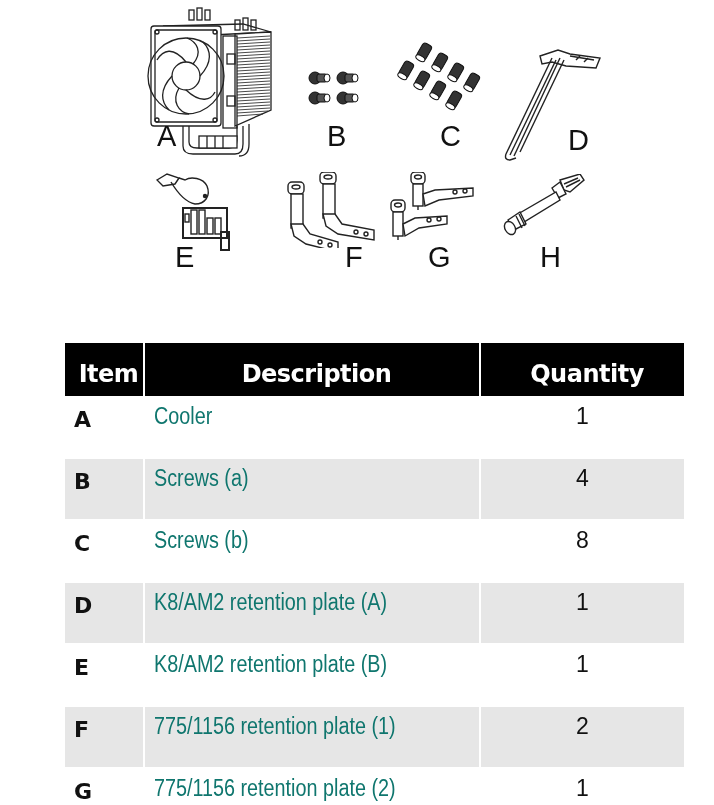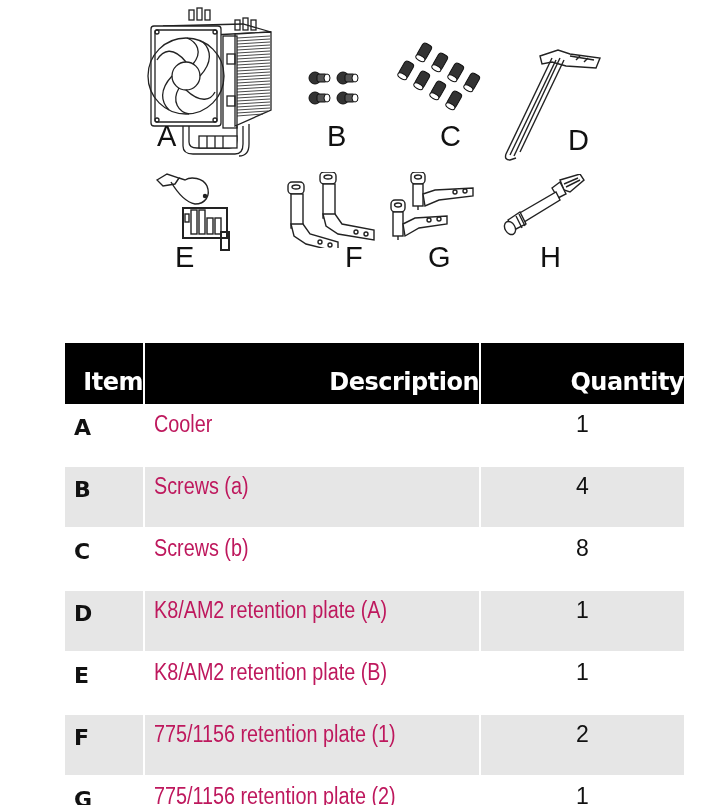--- a/index.html
+++ b/index.html
@@ -1,26 +1,26 @@
 <!DOCTYPE html>
 <html><head>
 <meta charset="utf-8">
 <style>
   html, body { margin:0; padding:0; background:#ffffff; }
   body { width:714px; height:805px; position:relative; overflow:hidden; font-family:"Liberation Sans", sans-serif; }
   .illus { position:absolute; left:0; top:0; width:714px; height:290px; }
   .part { position:absolute; }
   .part-label { position:absolute; font-family:"Liberation Sans", sans-serif; font-size:29px; color:#111; line-height:1; }
   table.parts { position:absolute; left:65px; top:343px; width:619px; border-collapse:separate; border-spacing:2px 0; table-layout:fixed; margin-left:-2px; }
-  table.parts th { background:#000; color:#fff; font-family:"DejaVu Sans", sans-serif; font-weight:bold; font-size:24px; text-align:right; height:45px; padding:16px 0 0 9px; vertical-align:middle; letter-spacing:-0.5px; }
+  table.parts th { background:#000; color:#fff; font-family:"DejaVu Sans", sans-serif; font-weight:bold; font-size:24px; text-align:center; height:45px; padding:8px 0 0 9px; vertical-align:middle; letter-spacing:-0.5px; }
   table.parts td { height:50px; padding:0; vertical-align:top; }
   table.parts tr.row td { border-top:1px solid #fff; border-bottom:1px solid #fff; }
   table.parts tr.gray td { background:#e6e6e6; }
   .c-item { font-family:"DejaVu Sans", sans-serif; font-weight:bold; font-size:22px; color:#111; padding:10px 0 0 9px !important; }
-  .c-desc { font-family:"Liberation Sans", sans-serif; font-size:23px; color:#be185d; padding:6px 0 0 9px !important; transform-origin:left top; }
+  .c-desc { font-family:"Liberation Sans", sans-serif; font-size:23px; color:#0f766e; padding:6px 0 0 9px !important; transform-origin:left top; }
   .c-desc span { display:inline-block; transform:scaleX(0.86); transform-origin:left center; white-space:nowrap; }
   .c-qty { font-family:"Liberation Sans", sans-serif; font-size:23px; color:#111; text-align:center; padding:6px 0 0 0 !important; }
   col.col-item { width:78px; }
   col.col-desc { width:334px; }
   col.col-qty { width:203px; }
 </style>
 </head>
 <body>
 
 <div class="illus">

